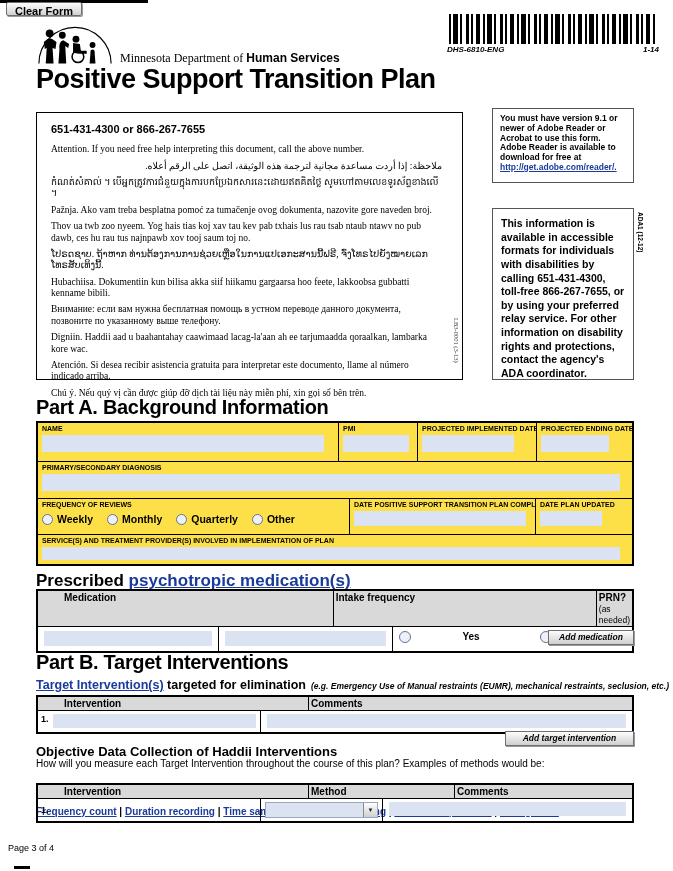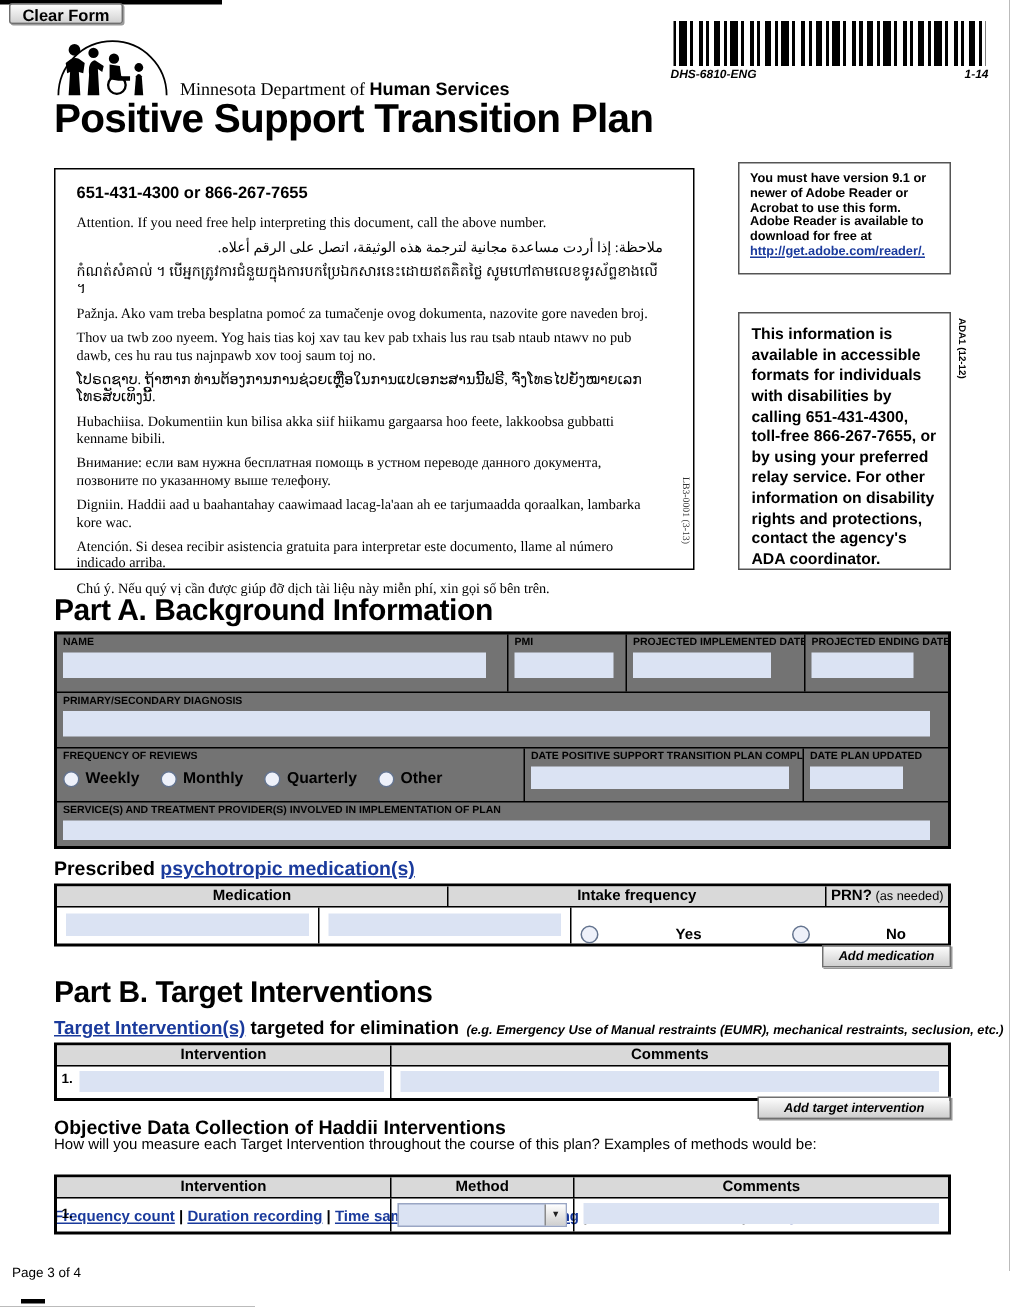--- a/index.html
+++ b/index.html
@@ -55,66 +55,66 @@
     border:1px solid #555; padding:8px; font-size:10.5px; line-height:1.3; font-weight:bold;
   }
   .ada-side-code {
     position:absolute; left:637px; top:212px; writing-mode:vertical-rl;
     font-size:6.5px; font-weight:bold;
   }
   a.blue-link, .blue-link { color:#1a3a9c; text-decoration:underline; cursor:pointer; }
   
   .part-title { position:absolute; font-size:20px; font-weight:bold; letter-spacing:-0.3px; }
   
-  .ftable { position:absolute; left:36px; width:598px; border:2px solid #000; background:#737373; }
+  .ftable { position:absolute; left:36px; width:598px; border:2px solid #000; background:#fde047; }
   .frow { display:flex; border-top:1px solid #000; }
   .frow:first-child { border-top:none; }
   .fcell { padding:2px 4px 3px 4px; border-left:1px solid #000; overflow:hidden; }
   .fcell:first-child { border-left:none; }
   .cell-label { font-size:7px; font-weight:bold; line-height:1.2; white-space:nowrap; }
   .field { background:#dbe3f3; height:17px; margin-top:2px; cursor:text; }
   
   .radio-row { display:flex; align-items:center; margin-top:4px; }
   .radio { width:11px; height:11px; border-radius:50%; border:1px solid #64748f; background:#eef1fa; display:inline-block; flex:0 0 auto; cursor:pointer; }
   .radio-label { font-size:10.5px; font-weight:bold; margin:0 14px 0 4px; }
   
   .gtable { position:absolute; left:36px; width:598px; border:2px solid #000; }
   .ghead { display:flex; background:#d9d9d9; border-bottom:1px solid #000; }
-  .ghead .gcell { font-size:10px; font-weight:bold; text-align:center; padding:1px 2px; }
+  .ghead .gcell { font-size:10px; font-weight:bold; padding:1px 2px;margin-left:24px; }
   .gbody { display:flex; }
   .gcell { border-left:1px solid #000; }
   .gcell:first-child { border-left:none; }
   .small-note { font-size:8.5px; font-weight:normal; }
   .add-btn {
     position:absolute; height:15px; background:linear-gradient(#fdfdfd,#cfcfcf);
     border:1px solid #6f6f6f; box-shadow:1px 1px 0 #999;
     font-size:8.5px; font-weight:bold; font-style:italic; text-align:center; line-height:13px; cursor:pointer;
   }
   .rownum { font-size:9px; font-weight:bold; padding:3px 2px 0 3px; }
   
-  .yn-row { display:flex; align-items:flex-end; padding:4px 16px 0 6px;gap:48px; }
+  .yn-row { display:flex; align-items:flex-start; padding:4px 4px 0 6px;gap:48px; }
   .yn-row .radio { width:12px; height:12px; }
   .yn-label { font-size:10px; font-weight:bold; margin:0 12px 0 3px; }
   
   .subtitle { position:absolute; left:36px; font-size:12.5px; font-weight:bold; white-space:nowrap; }
   .subtitle .note { font-size:8.5px; font-style:italic; margin-left:5px; }
   .obj-heading { position:absolute; left:36px; font-size:13px; font-weight:bold; }
   .obj-question { position:absolute; left:36px; font-size:10px; }
   .obj-links { position:absolute; left:36px; font-size:10px; font-weight:bold; }
   .obj-links .sep { color:#000; text-decoration:none; font-weight:bold; }
   
   .dropdown { display:flex; background:#dbe3f3; border:1px solid #9aa6c4; height:16px; margin:3px 4px 0 4px; cursor:pointer; }
   .dropdown .dd-space { flex:1; }
   .dd-btn {
     width:14px; border-left:1px solid #8a8a8a; background:linear-gradient(#fefefe,#cfcfcf);
     font-size:6px; text-align:center; line-height:14px; color:#222;
   }
   .footer-page { position:absolute; left:8px; top:843px; font-size:9px; }
   .bottom-mark { position:absolute; left:14px; top:866px; width:16px; height:3px; background:#000; }
-  .med-heading { position:absolute; left:36px; font-size:13px; font-weight:bold; }
+  .med-heading { position:absolute; left:36px; font-size:17px; font-weight:bold; }
 </style>
 </head>
 <body>
 
 <div class="page">
 
   <div class="top-strip"></div>
   <div class="clear-form-btn">Clear Form</div>
 
   <div class="logo-row">

